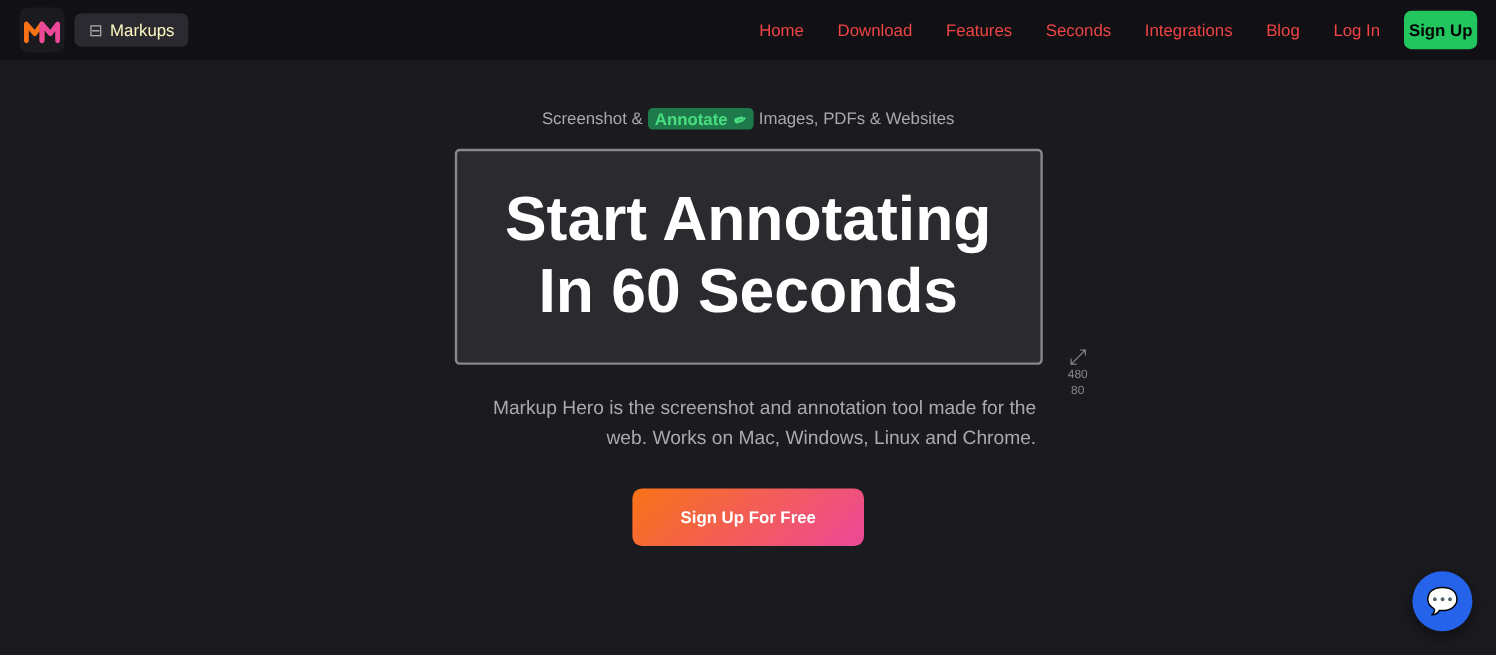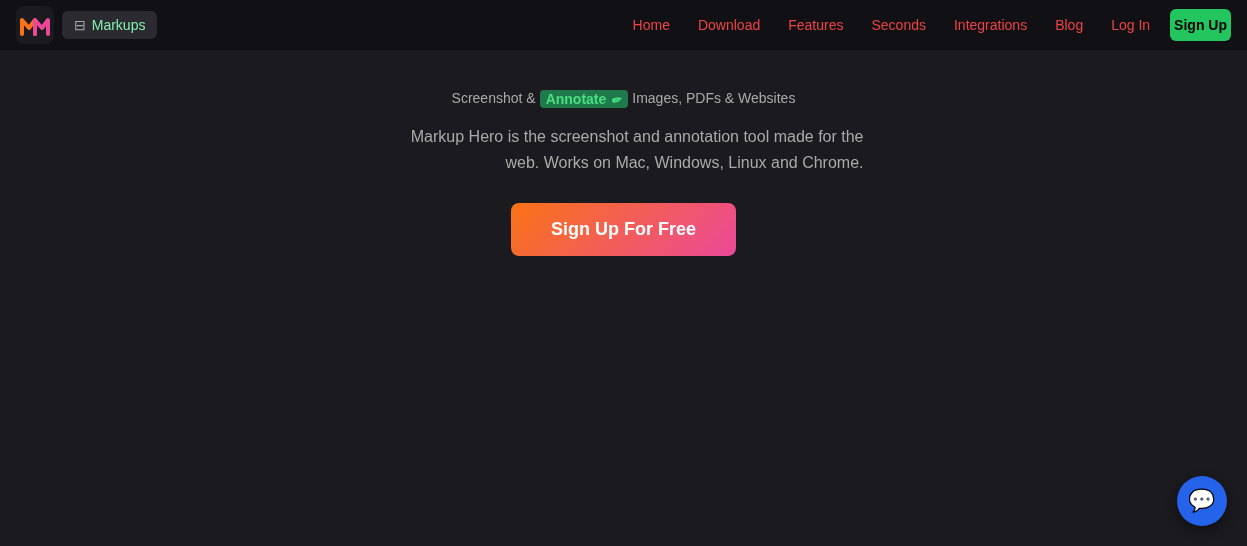--- a/index.html
+++ b/index.html
@@ -41,21 +41,21 @@
       padding: 6px 12px;
       border-radius: 6px;
     }
 
     .layers-icon {
       color: #aaa;
       font-size: 14px;
     }
 
     .logo-text-label {
-      color: #86efac;
+      color: #fef9c3;
       font-size: 14px;
       font-weight: 500;
     }
 
     .nav-links {
       display: flex;
       align-items: center;
       gap: 28px;
       margin-right: 20px;
     }
@@ -162,21 +162,21 @@
       line-height: 1.6;
       margin-bottom: 28px;
     }
 
     .signup-free-btn {
       background: linear-gradient(135deg, #f97316, #ec4899);
       color: #ffffff;
       border: none;
       padding: 16px 40px;
       border-radius: 8px;
-      font-size: 18px;
+      font-size: 14px;
       font-weight: 700;
       cursor: pointer;
       margin-bottom: 16px;
     }
 
     .no-cc-text {
       font-size: 11px;
       color: #666666;
       letter-spacing: 1.5px;
       text-transform: uppercase;
@@ -239,20 +239,31 @@
 
   <div class="subtitle-line">
     <span>Screenshot &amp; </span>
     <span class="annotate-highlight">
       <span>Annotate</span>
       <span class="pencil-icon">✏</span>
     </span>
     <span> Images, PDFs &amp; Websites</span>
   </div>
 
+  <div class="annotation-box">
+    <h1 class="hero-title">
+      <span>Start Annotating</span><br>
+      <span>In 60 Seconds</span>
+    </h1>
+
+    <div class="resize-indicator">
+      <span class="resize-crosshair">⤢</span>
+      <span class="resize-dims">480<br>80</span>
+    </div>
+  </div>
 
   <p class="hero-description">Markup Hero is the screenshot and annotation tool made for the web. Works on Mac, Windows, Linux and Chrome.</p>
 
   <button class="signup-free-btn">Sign Up For Free</button>
 
 
 </main>
 
 <div class="chat-bubble">
   <span class="chat-bubble-icon">💬</span>

